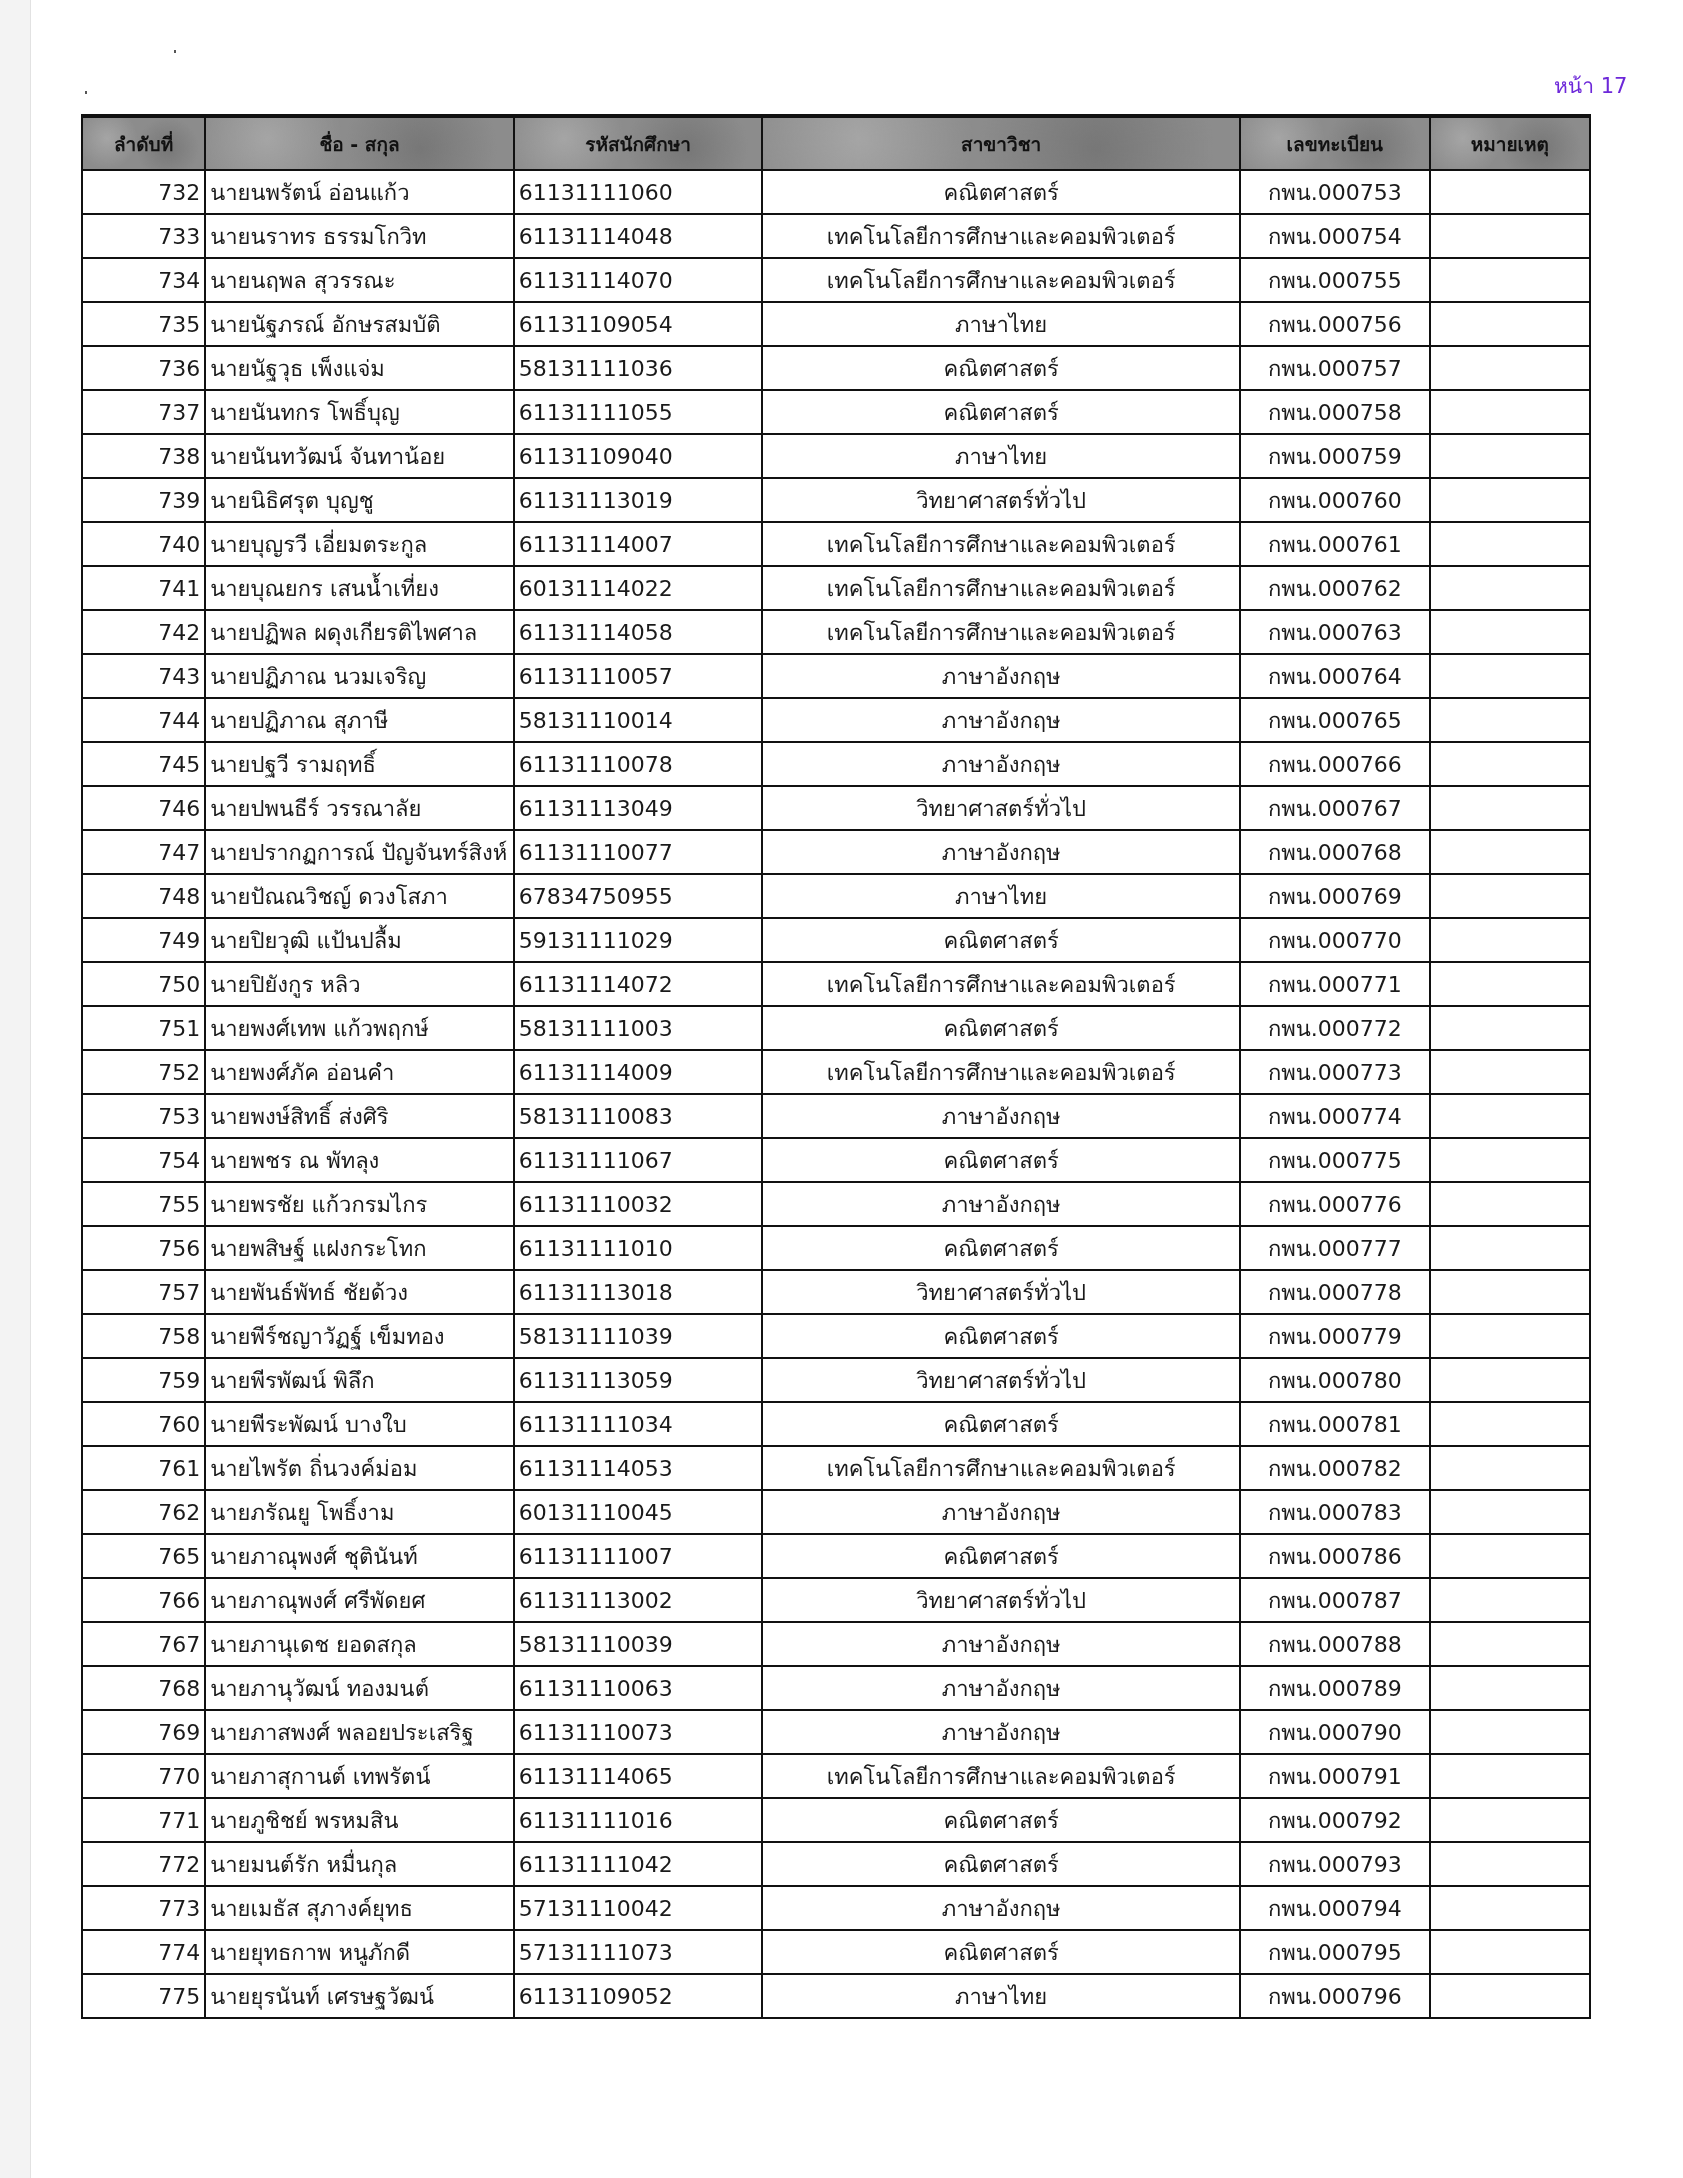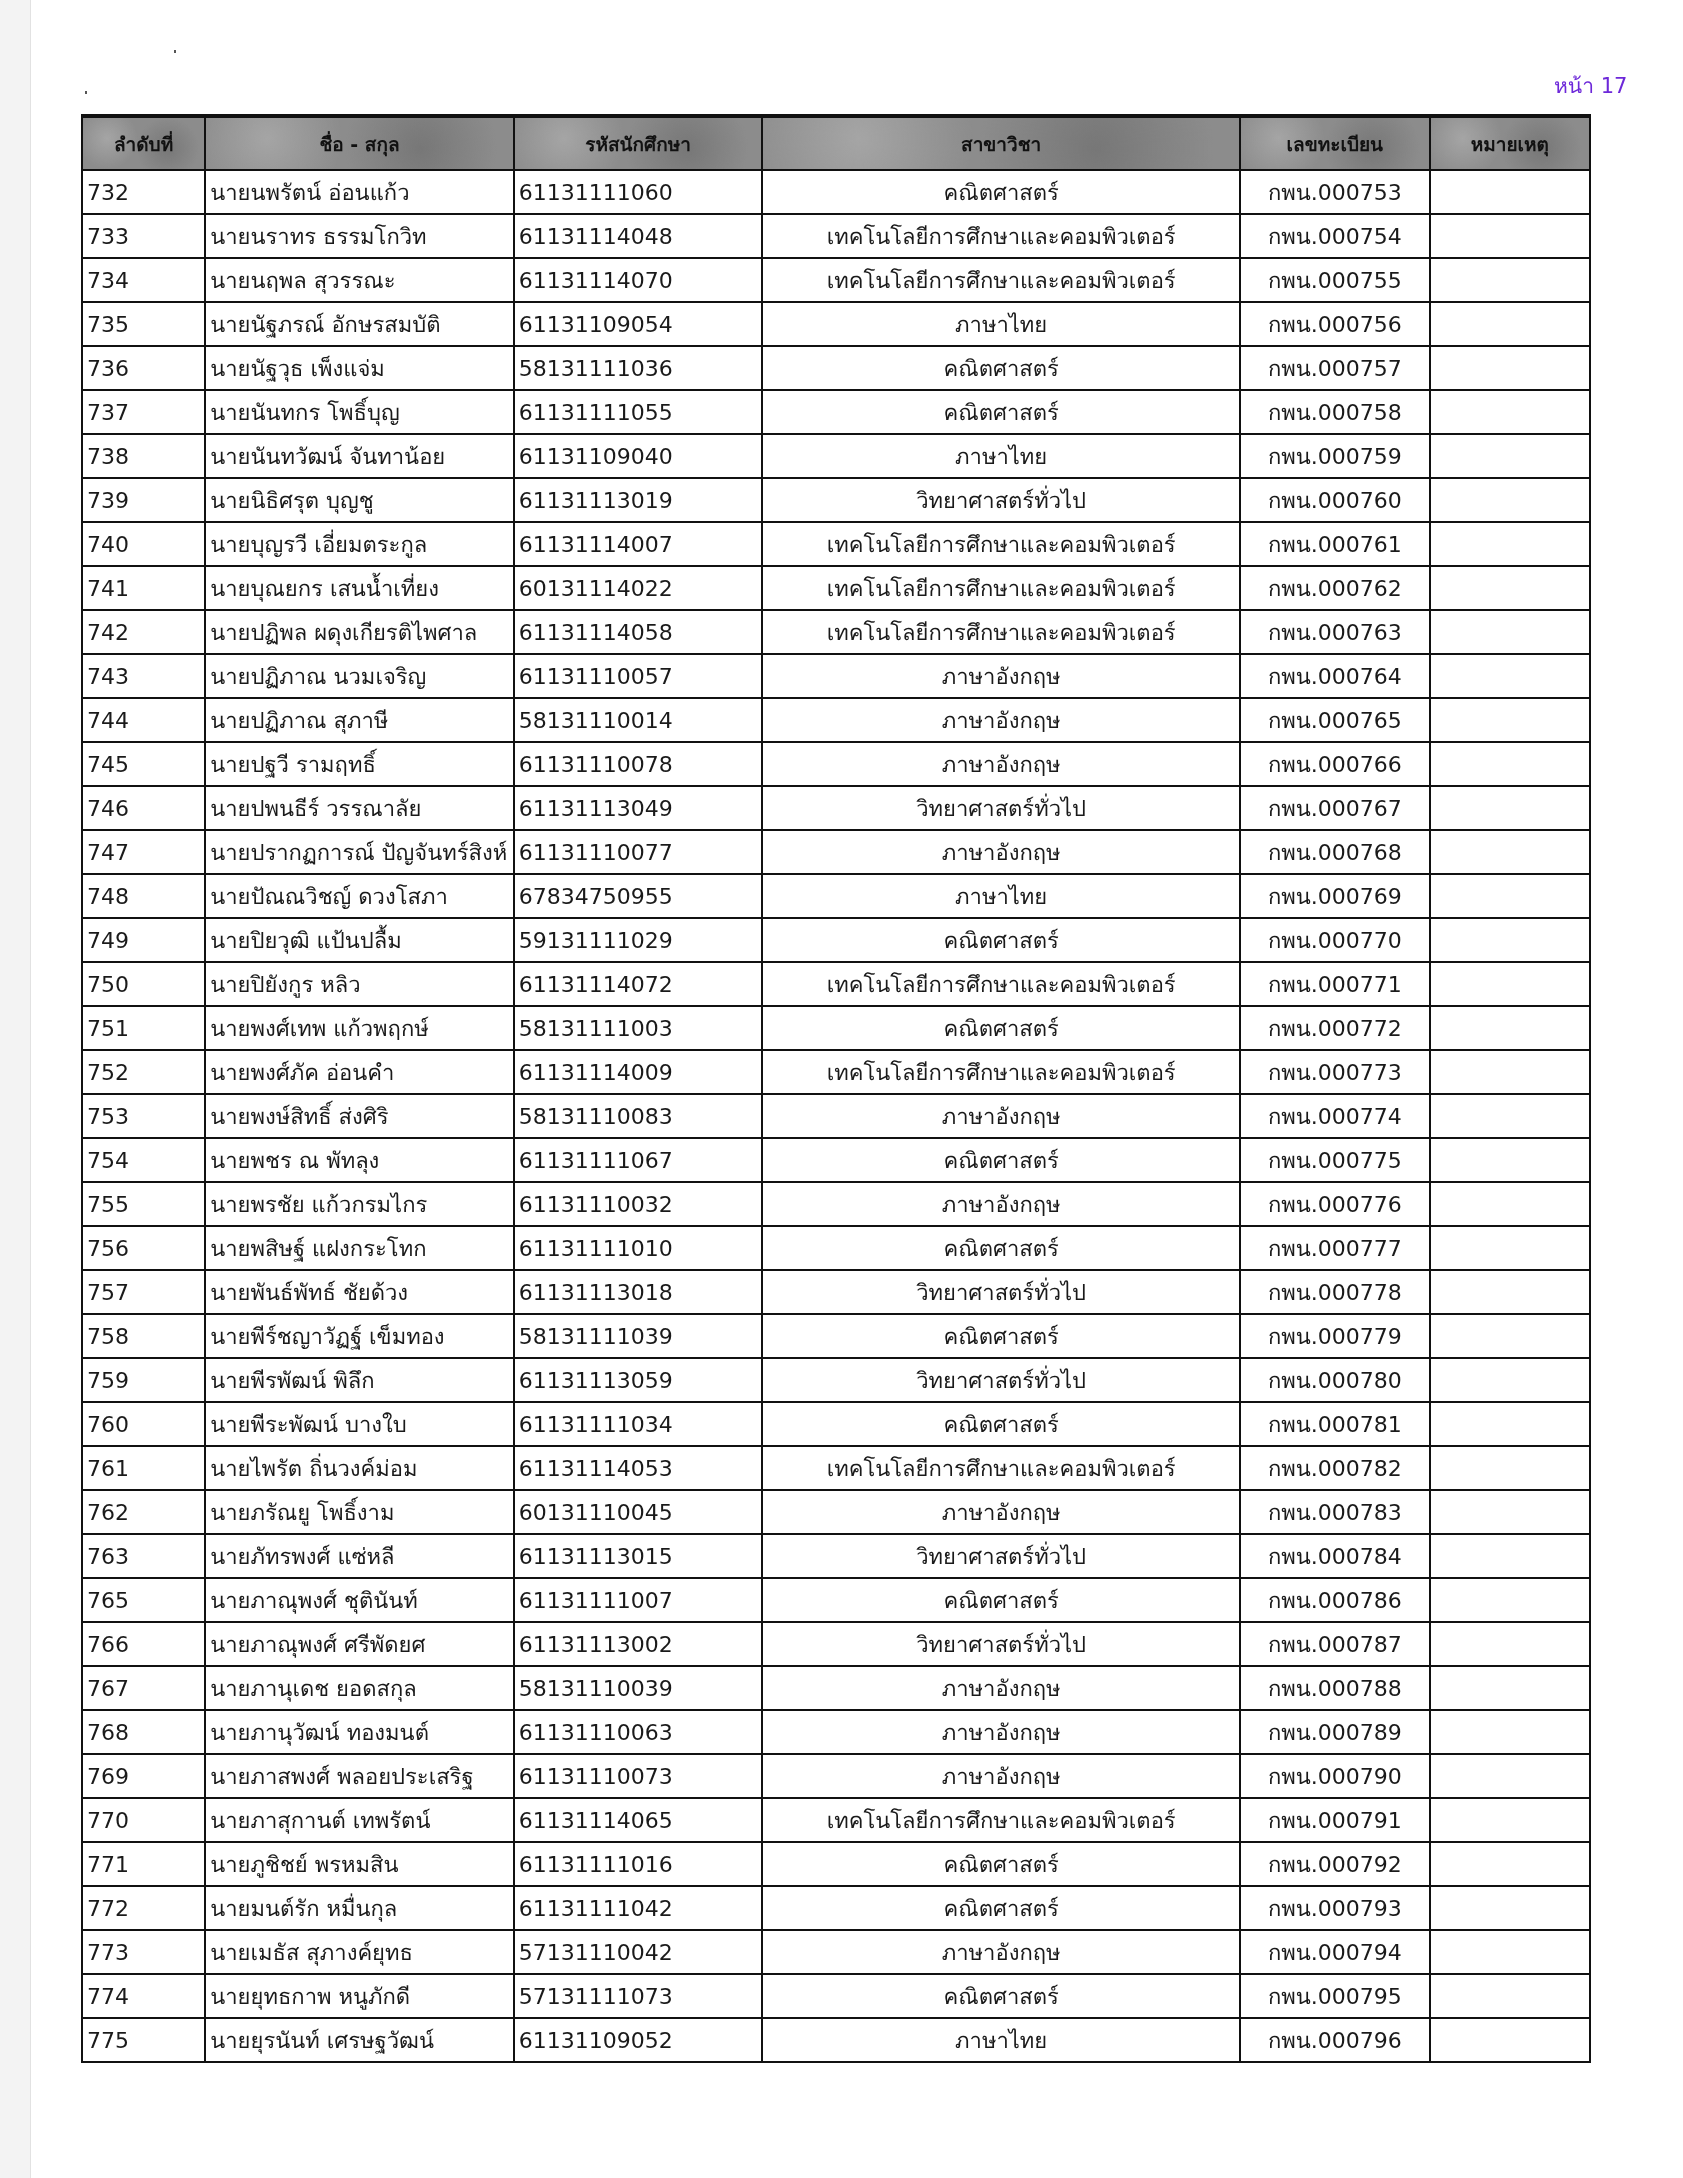--- a/index.html
+++ b/index.html
@@ -15,21 +15,21 @@
     border-collapse: collapse; table-layout: fixed;
   }
   table.roster th, table.roster td { border: 2px solid #111; padding: 0 4px; white-space: nowrap; overflow: hidden; }
   table.roster th {
     height: 51px; font-size: 19px; font-weight: bold; color: #111;
     background: #8c8c8c;
     background-image: radial-gradient(circle at 20% 40%, #a5a5a5 0, transparent 30%), radial-gradient(circle at 70% 60%, #777 0, transparent 35%);
     text-align: center; border-top: 4px solid #111;
   }
   table.roster td { height: 42px; font-size: 22px; }
-  td.c-no { text-align: left; }
+  td.c-no { text-align: right; }
   td.c-name { text-align: left; padding-left: 2px; margin-left: 28px; }
   td.c-id { text-align: left; }
   td.c-major { text-align: center; padding-left: 2px; }
   td.c-reg { text-align: center; }
   td.c-note { }
 </style>
 </head>
 <body>
 
 <div class="left-edge"></div>
@@ -300,28 +300,20 @@
       </tr>
       <tr>
         <td class="c-no">762</td>
         <td class="c-name">นายภรัณยู โพธิ์งาม</td>
         <td class="c-id">60131110045</td>
         <td class="c-major">ภาษาอังกฤษ</td>
         <td class="c-reg">กพน.000783</td>
         <td class="c-note"></td>
       </tr>
       <tr>
-        <td class="c-no">763</td>
-        <td class="c-name">นายภัทรพงศ์ แซ่หลี</td>
-        <td class="c-id">61131113015</td>
-        <td class="c-major">วิทยาศาสตร์ทั่วไป</td>
-        <td class="c-reg">กพน.000784</td>
-        <td class="c-note"></td>
-      </tr>
-      <tr>
         <td class="c-no">765</td>
         <td class="c-name">นายภาณุพงศ์ ชุตินันท์</td>
         <td class="c-id">61131111007</td>
         <td class="c-major">คณิตศาสตร์</td>
         <td class="c-reg">กพน.000786</td>
         <td class="c-note"></td>
       </tr>
       <tr>
         <td class="c-no">766</td>
         <td class="c-name">นายภาณุพงศ์ ศรีพัดยศ</td>

